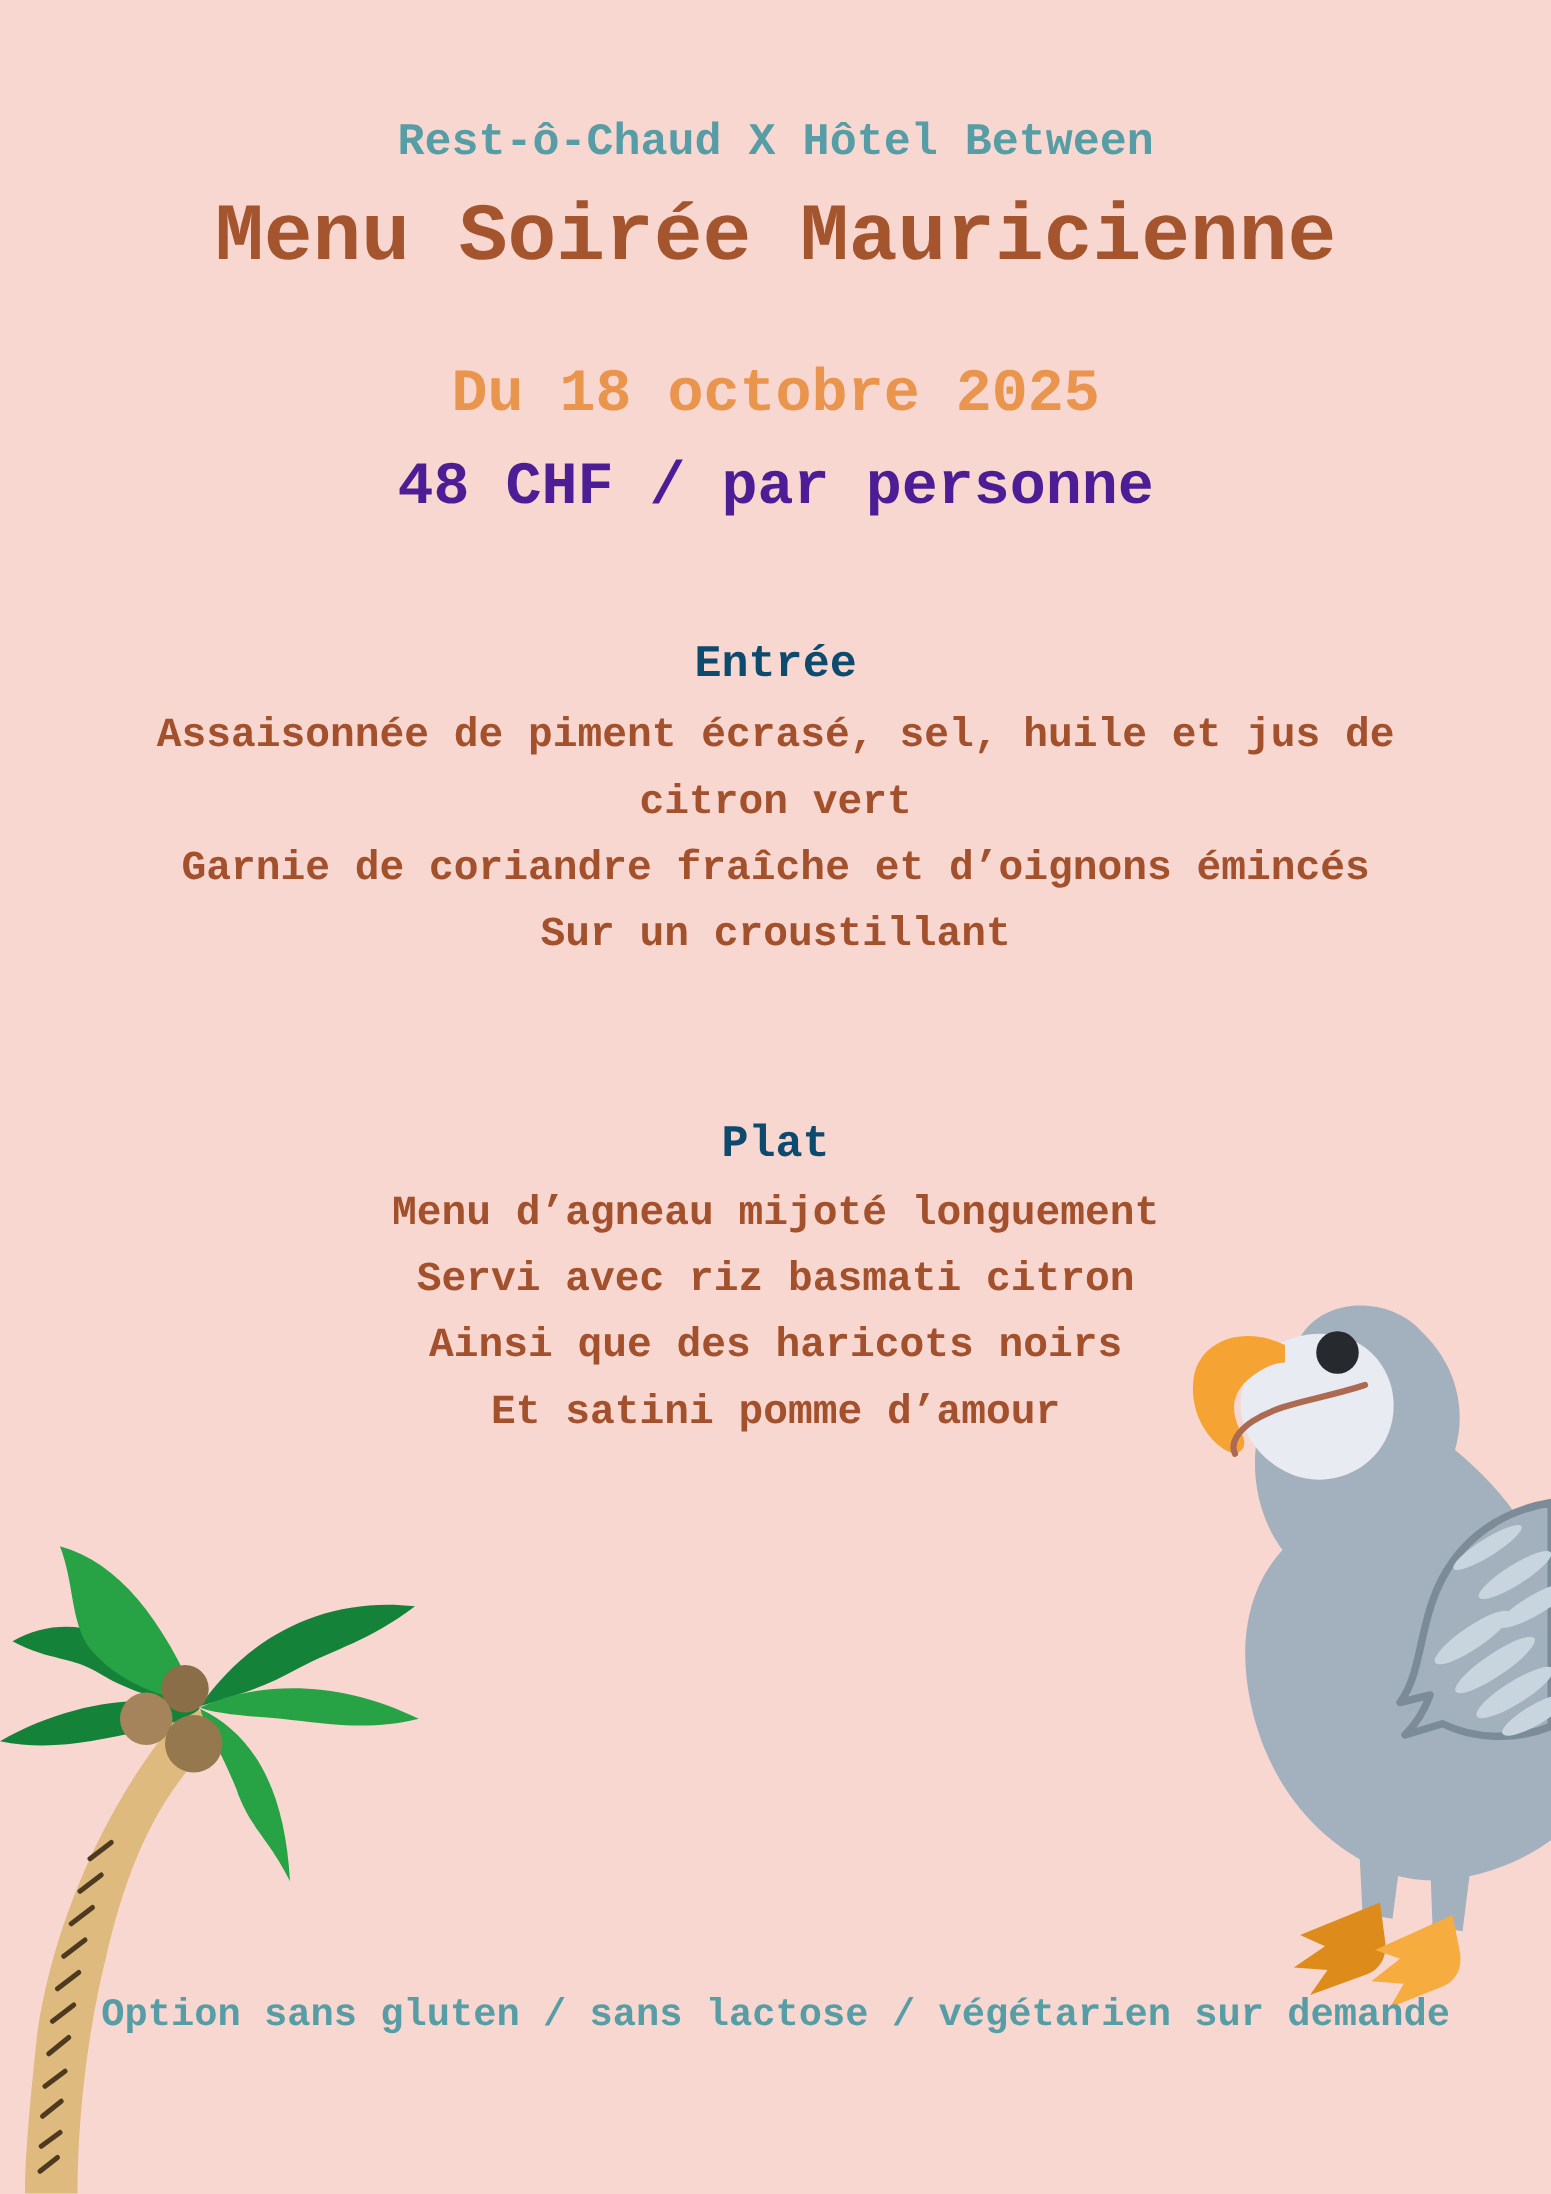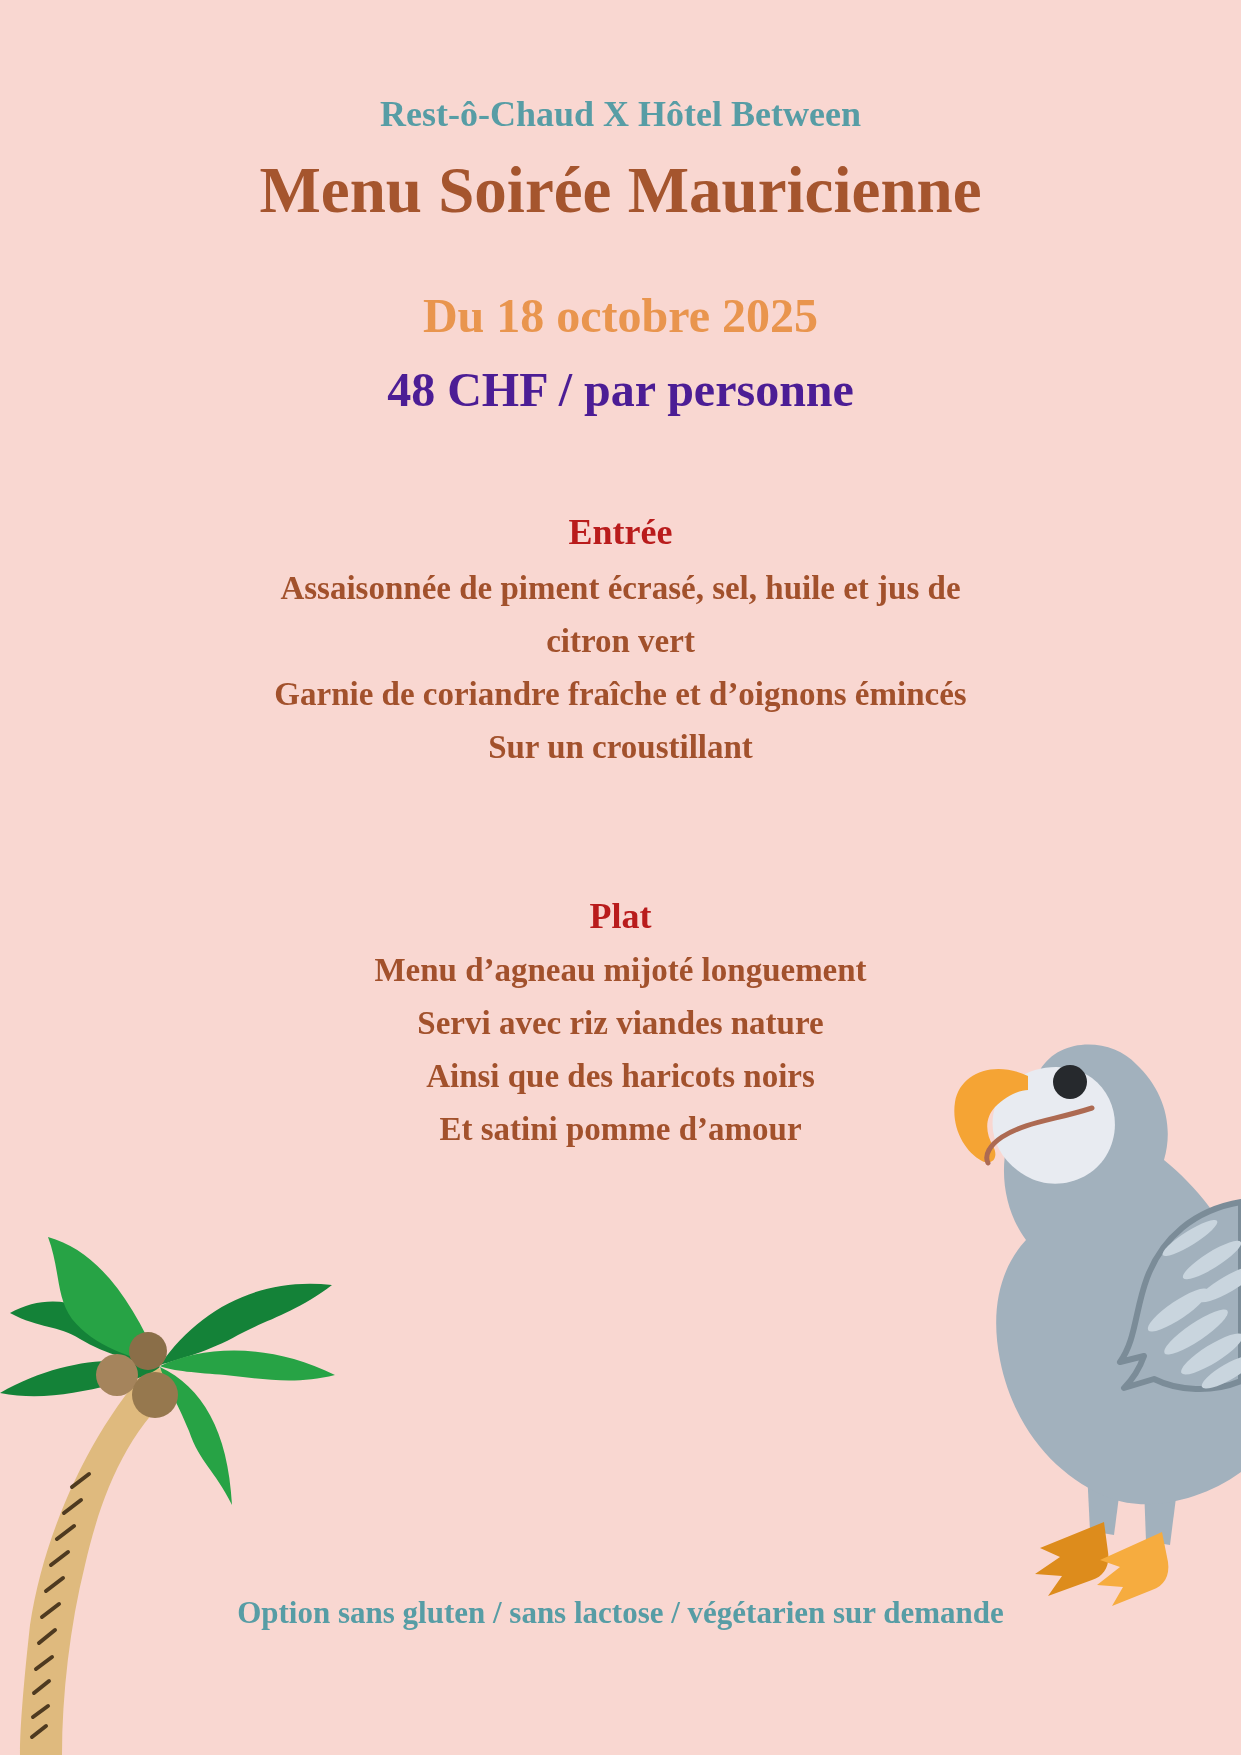--- a/index.html
+++ b/index.html
@@ -2,29 +2,29 @@
 <html><head>
 <meta charset="utf-8">
 <style>
   html, body { margin: 0; padding: 0; background: #f9d7d1; }
   .poster {
     position: relative;
     width: 1241px;
     height: 1755px;
     background: #f9d7d1;
     overflow: hidden;
-    font-family: Liberation Serif, serif;
+    font-family: Liberation Mono, monospace;
     font-weight: bold;
   }
   .txt { position: absolute; left: 0; width: 100%; text-align: center; white-space: nowrap; }
   .brand   { top: 91px;  font-size: 36px; line-height: 46px; color: #579da5; }
   .title   { top: 148px; font-size: 65px; line-height: 84px; color: #a5552e; }
   .date    { top: 285px; font-size: 48px; line-height: 62px; color: #e9954e; }
   .price   { top: 359px; font-size: 48px; line-height: 62px; color: #4c1d95; }
-  .heading { font-size: 36px; line-height: 48px; color: #b91c1c; }
+  .heading { font-size: 36px; line-height: 48px; color: #0c4a6e; }
   .items   { font-size: 33px; line-height: 53px; color: #a2512c; }
   .h-entree  { top: 508px; }
   .i-entree  { top: 562px; }
   .h-plat    { top: 892px; }
   .i-plat    { top: 944px; }
   .h-dessert { top: 1273px; }
   .i-dessert { top: 1327px; }
   .footer1 { top: 1589px; font-size: 31px; line-height: 48px; color: #579da5; }
   .footer2 { top: 1666px; font-size: 31px; line-height: 48px; color: #579da5; }
   .illus { position: absolute; }
@@ -142,21 +142,21 @@
   <div class="txt items i-entree">
     <div>Assaisonnée de piment écrasé, sel, huile et jus de</div>
     <div>citron vert</div>
     <div>Garnie de coriandre fraîche et d’oignons émincés</div>
     <div>Sur un croustillant</div>
   </div>
 
   <div class="txt heading h-plat">Plat</div>
   <div class="txt items i-plat">
     <div>Menu d’agneau mijoté longuement</div>
-    <div>Servi avec riz viandes nature</div>
+    <div>Servi avec riz basmati citron</div>
     <div>Ainsi que des haricots noirs</div>
     <div>Et satini pomme d’amour</div>
   </div>
 
 
   <div class="txt footer1">Option sans gluten / sans lactose / végétarien sur demande</div>
 
 </div>
 
 </body></html>

